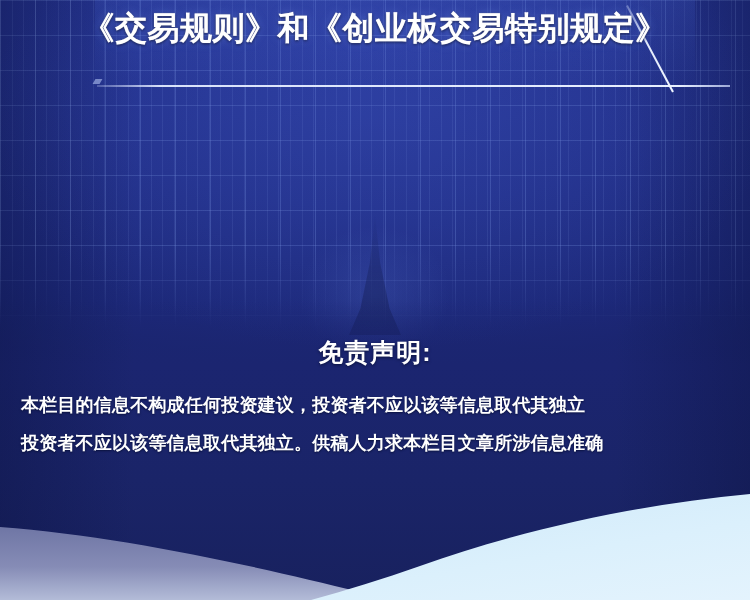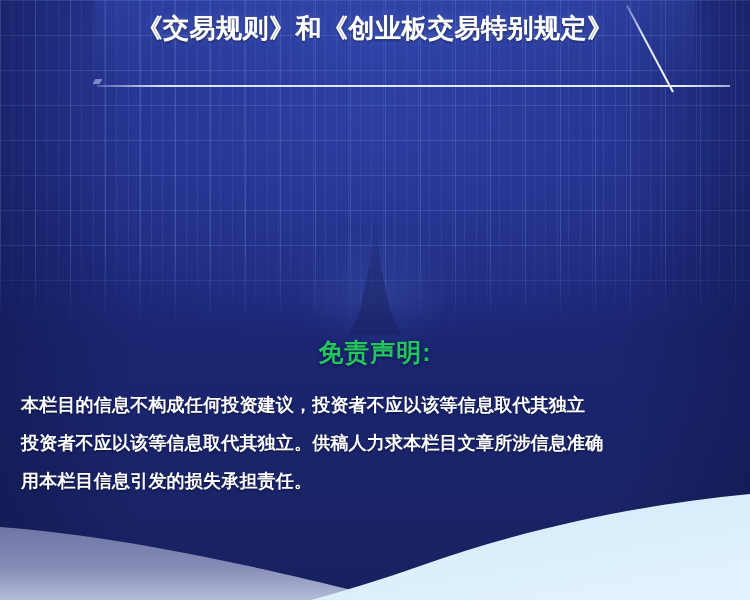--- a/index.html
+++ b/index.html
@@ -138,21 +138,21 @@
     pointer-events: none;
   }
 
   
   .title {
     position: absolute;
     left: 0;
     top: 7px;
     width: 750px;
     text-align: center;
-    font-size: 26px;
+    font-size: 32px;
     line-height: 42px;
     font-weight: bold;
     letter-spacing: 0.5px;
     color: #ffffff;
     text-shadow:
       0 0 1px rgba(255,255,255,0.6),
       0 1px 3px rgba(8,14,50,0.85),
       0 0 10px rgba(120,150,240,0.45);
     white-space: nowrap;
   }
@@ -160,21 +160,21 @@
   
   .disclaimer-heading {
     position: absolute;
     left: 0;
     top: 336px;
     width: 750px;
     text-align: center;
     font-size: 25px;
     line-height: 32px;
     font-weight: bold;
-    color: #22c55e;
+    color: #ffffff;
     letter-spacing: 1px;
     text-shadow: 0 1px 3px rgba(6,12,45,0.8);
   }
   .disclaimer-body {
     position: absolute;
     left: 21px;
     top: 386px;
     width: 708px;
     font-size: 18px;
     line-height: 38px;
@@ -215,21 +215,20 @@
   <div class="banner-line-h"></div>
   <div class="banner-line-d"></div>
   <div class="banner-tip"></div>
 
   <div class="title">《交易规则》和《创业板交易特别规定》</div>
 
   <div class="disclaimer-heading">免责声明:</div>
   <div class="disclaimer-body">
     <p>本栏目的信息不构成任何投资建议，投资者不应以该等信息取代其独立</p>
     <p>投资者不应以该等信息取代其独立。供稿人力求本栏目文章所涉信息准确</p>
-    <p>用本栏目信息引发的损失承担责任。</p>
   </div>
 
   <div class="wave">
     <svg viewBox="0 0 750 120" preserveAspectRatio="none">
       <defs>
         <linearGradient id="grayWave" x1="0" y1="0" x2="0" y2="1">
           <stop offset="0%" stop-color="#6f76a5"></stop>
           <stop offset="45%" stop-color="#868cb6"></stop>
           <stop offset="100%" stop-color="#c9d3e8"></stop>
         </linearGradient>

